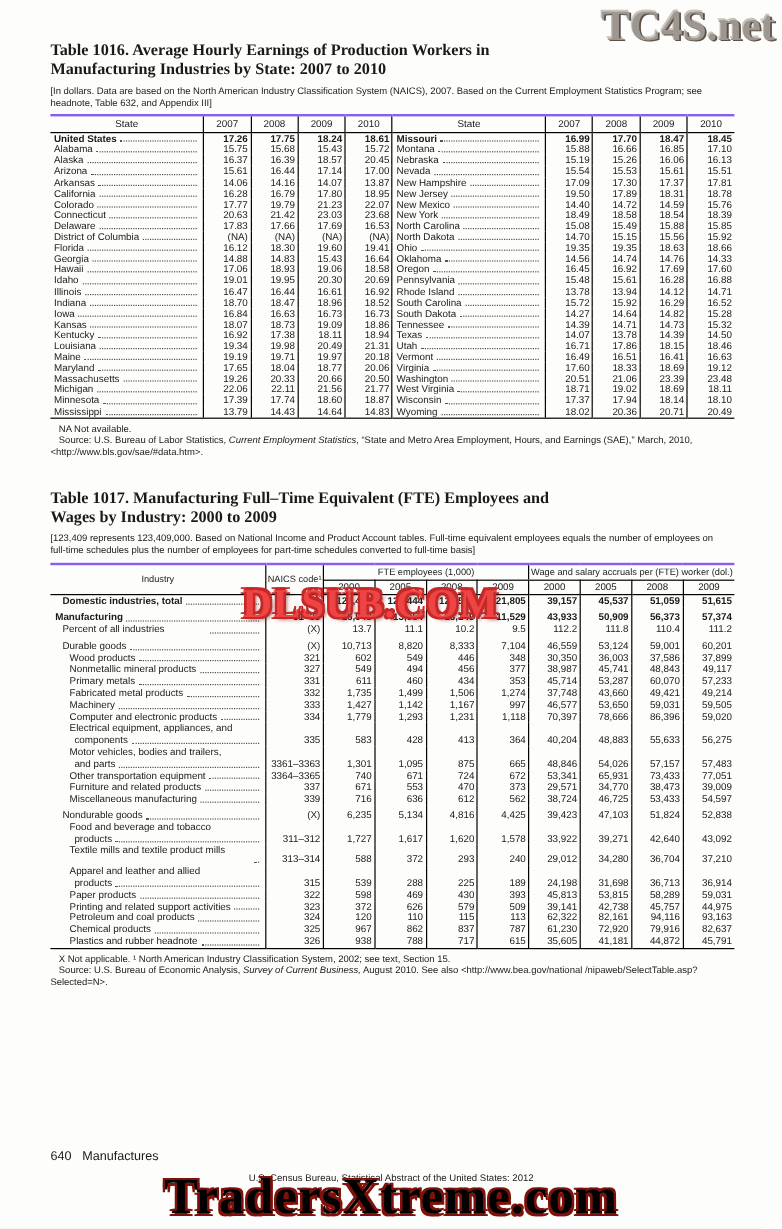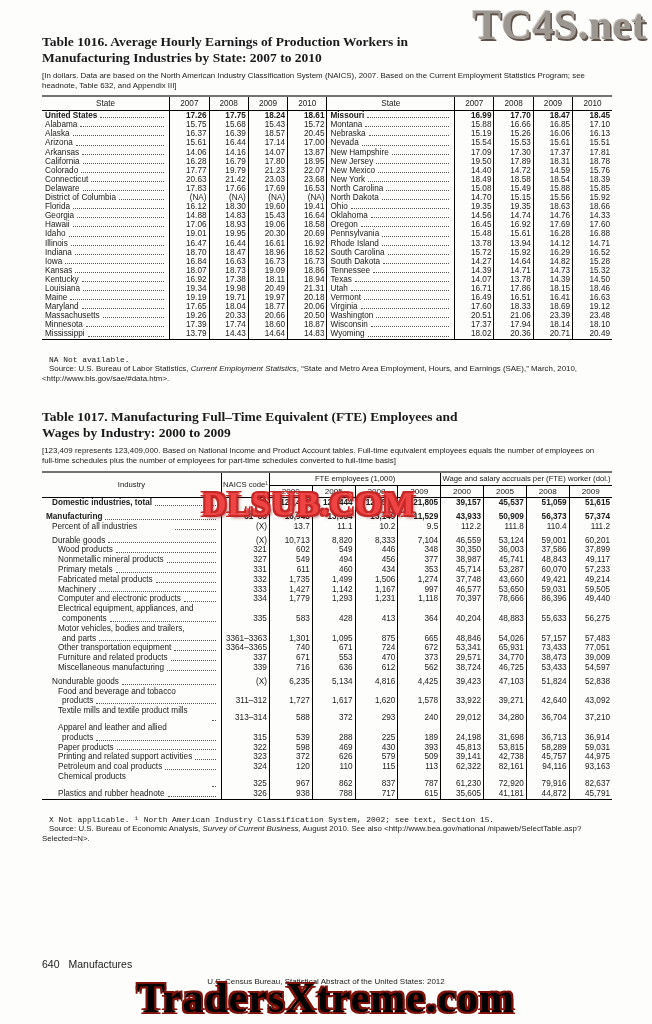--- a/index.html
+++ b/index.html
@@ -7,21 +7,21 @@
   .page{position:relative;width:652px;height:1024px;margin:0 auto;background:#fdfdfb;
         font-family:"Liberation Sans",sans-serif;color:#1a1a1a;overflow:hidden;}
   .content{position:relative;z-index:1;padding:34px 40px 0 42px;}
 
   .tbl-title{font-family:"Liberation Serif",serif;font-size:13.5px;line-height:16px;font-weight:bold;margin:0 0 5px 0;}
   .tbl-note{font-size:7.9px;line-height:9.6px;margin:0 0 5px 0;max-width:560px;}
 
   .dtable{border-collapse:collapse;width:100%;table-layout:fixed;font-size:8.2px;}
   .dtable th,.dtable td{border-left:1px solid #000;padding:0 2px;}
   .dtable .c1{border-left:none;}
-  .dtable thead th{border-top:2px solid #737373;border-bottom:1px solid #000;font-weight:normal;text-align:center;padding:2px 1px;}
+  .dtable thead th{border-top:2px solid #8b5cf6;border-bottom:1px solid #000;font-weight:normal;text-align:center;padding:2px 1px;}
   .dtable tbody tr:last-child td{border-bottom:1.2px solid #000;}
   .num{text-align:right;padding-right:4px;white-space:nowrap;}
   tr.b{font-weight:bold;}
   .lw{display:flex;align-items:baseline;}
   .lw span{white-space:nowrap;}
   .ld{flex:1 1 5px;min-width:4px;border-bottom:1px dotted #555;align-self:flex-end;margin:0 3px 2px 3px;height:0;}
 
   
   .t1016 col.cst{width:22.4%}
   .t1016 col.cv{width:6.9%}
@@ -31,30 +31,30 @@
   
   .t1017 col.cind{width:31.5%}
   .t1017 col.ccode{width:8.4%}
   .t1017 col.cy{width:7.5125%}
   .t1017 thead th.grp{font-size:7.7px;line-height:8.8px;vertical-align:middle;}
   .t1017 thead th.yr{border-top:none;font-size:8.1px;padding:1px 2px;}
   .t1017 tbody td{vertical-align:bottom;line-height:9.8px;overflow:hidden;}
   .t1017 tr.gap td{padding-top:4px;}
   .t1017 td.ind .lw{line-height:9.8px;}
 
-  .fn{font-size:7.9px;line-height:9.6px;margin:15px 0 0 0;text-indent:7px;font-family:Liberation Mono, monospace;}
+  .fn{font-size:7.9px;line-height:9.6px;margin:4px 0 0 0;text-indent:7px;}
   .src{font-size:7.9px;line-height:9.6px;margin:0;text-indent:7px;max-width:566px;}
   .sec1016{margin-bottom:26px;}
 
   .pfl{position:absolute;left:42px;bottom:54px;font-size:10.5px;z-index:1;}
   .pfl .sect{margin-left:9px;}
   .pfc{position:absolute;left:0;right:0;bottom:38px;text-align:center;font-size:8px;z-index:1;color:#222;}
 
   .wm{position:absolute;z-index:5;font-weight:bold;white-space:nowrap;pointer-events:none;}
-  .wm-top{top:0;right:6px;font-family:"Liberation Serif",serif;font-size:43px;
+  .wm-top{top:0;right:6px;font-family:"Liberation Serif",serif;font-size:36px;
           color:#9d9791;text-shadow:1.5px 1.5px 0 #5e4f47,-1px -1px 0 #c9c3bd;}
   .wm-mid{top:485px;left:202px;font-family:"Liberation Serif",serif;font-size:34px;letter-spacing:1px;color:#ef4444;
           text-shadow:-2px -2px 0 #c62828,2px -2px 0 #c62828,-2px 2px 0 #c62828,2px 2px 0 #c62828,3px 3px 3px rgba(120,20,20,0.55);}
   .wm-bottom{bottom:2px;left:50%;transform:translateX(-50%);font-family:"Liberation Serif",serif;font-size:42px;letter-spacing:1px;color:#000000;
           text-shadow:-2px -2px 0 #7e120b,2px -2px 0 #7e120b,-2px 2px 0 #7e120b,2px 2px 0 #7e120b;}
 </style>
 </head>
 <body>
 
 <div class="page">
@@ -596,20 +596,42 @@
               <td class="st">
                 <div class="lw">
                   <span>Washington</span>
                   <span class="ld"></span>
                 </div>
               </td>
               <td class="num">20.51</td>
               <td class="num">21.06</td>
               <td class="num">23.39</td>
               <td class="num">23.48</td>
+            </tr>
+            <tr>
+              <td class="st c1">
+                <div class="lw">
+                  <span>Michigan</span>
+                  <span class="ld"></span>
+                </div>
+              </td>
+              <td class="num">22.06</td>
+              <td class="num">22.11</td>
+              <td class="num">21.56</td>
+              <td class="num">21.77</td>
+              <td class="st">
+                <div class="lw">
+                  <span>West Virginia</span>
+                  <span class="ld"></span>
+                </div>
+              </td>
+              <td class="num">18.71</td>
+              <td class="num">19.02</td>
+              <td class="num">18.69</td>
+              <td class="num">18.11</td>
             </tr>
             <tr>
               <td class="st c1">
                 <div class="lw">
                   <span>Minnesota</span>
                   <span class="ld"></span>
                 </div>
               </td>
               <td class="num">17.39</td>
               <td class="num">17.74</td>
@@ -855,21 +877,21 @@
                 </div>
               </td>
               <td class="num">334</td>
               <td class="num">1,779</td>
               <td class="num">1,293</td>
               <td class="num">1,231</td>
               <td class="num">1,118</td>
               <td class="num">70,397</td>
               <td class="num">78,666</td>
               <td class="num">86,396</td>
-              <td class="num">49,440</td>
+              <td class="num">59,020</td>
             </tr>
             <tr>
               <td class="ind c1">
                 <div class="lw" style="padding-left: 14px;">
                   <span>Electrical equipment, appliances, and</span>
                 </div>
                 <div class="lw" style="padding-left: 18px;">
                   <span>components</span>
                   <span class="ld"></span>
                 </div>
@@ -1075,21 +1097,21 @@
               <td class="num">110</td>
               <td class="num">115</td>
               <td class="num">113</td>
               <td class="num">62,322</td>
               <td class="num">82,161</td>
               <td class="num">94,116</td>
               <td class="num">93,163</td>
             </tr>
             <tr>
               <td class="ind c1">
-                <div class="lw" style="padding-left: 14px; flex-direction: column;">
+                <div class="lw" style="padding-left: 14px;">
                   <span>Chemical products</span>
                   <span class="ld"></span>
                 </div>
               </td>
               <td class="num">325</td>
               <td class="num">967</td>
               <td class="num">862</td>
               <td class="num">837</td>
               <td class="num">787</td>
               <td class="num">61,230</td>

